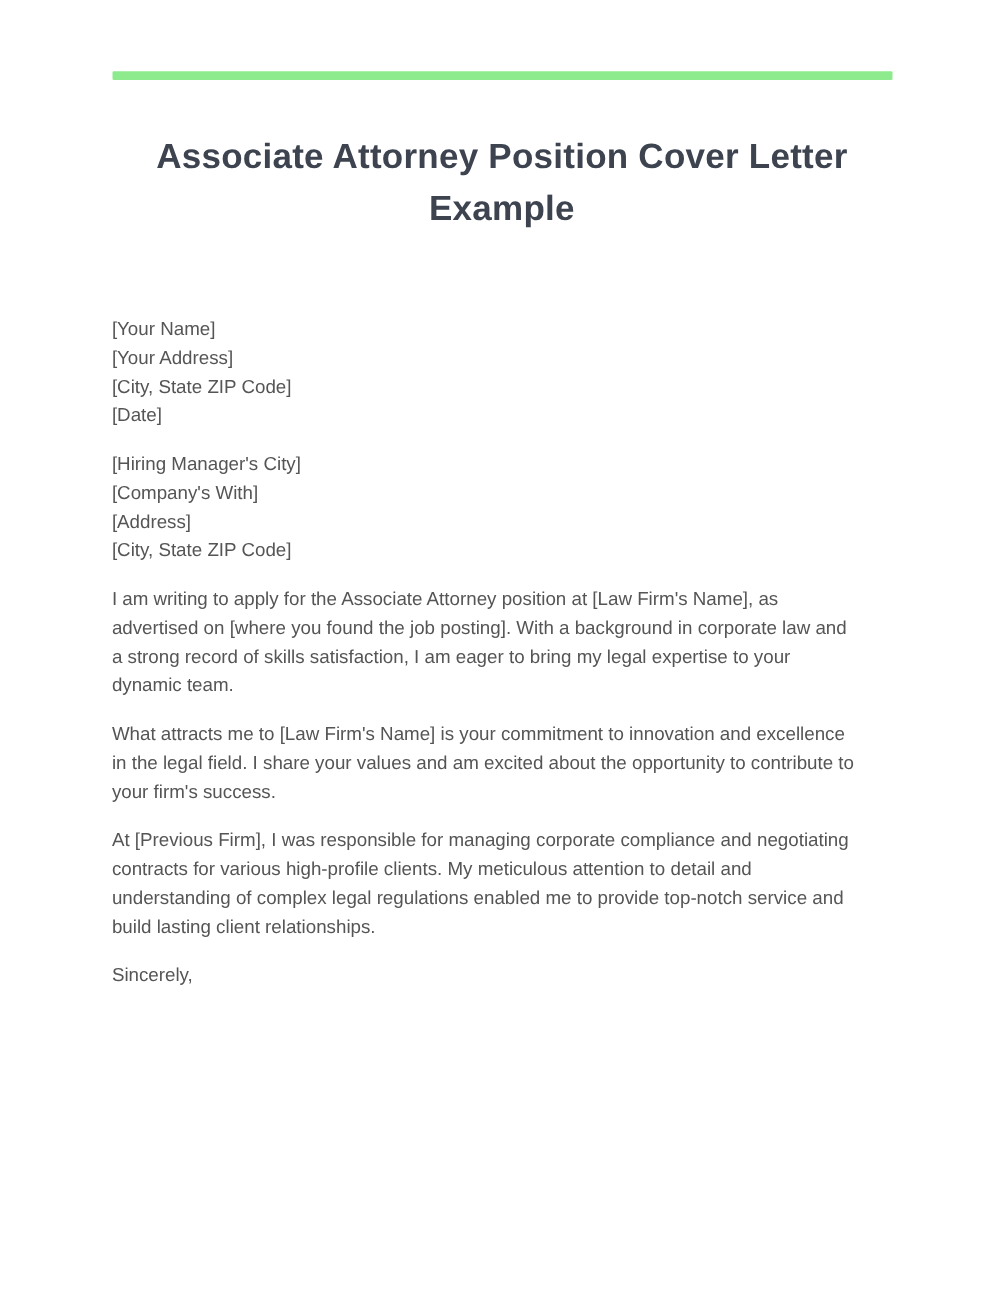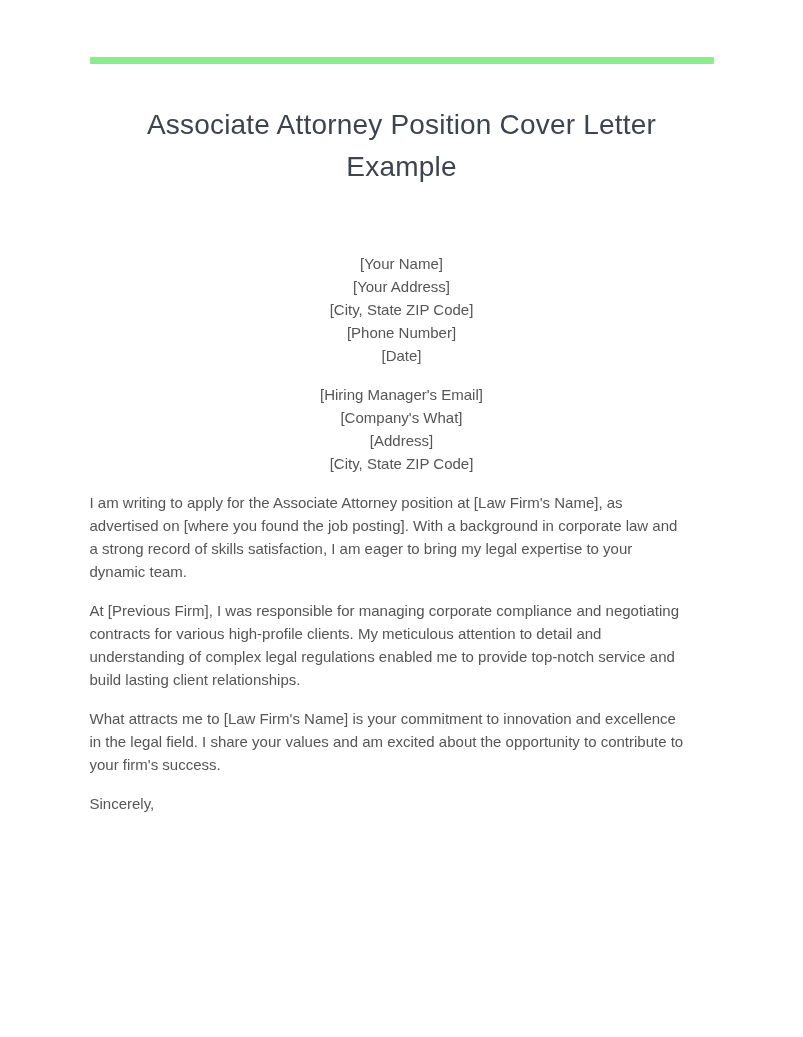--- a/index.html
+++ b/index.html
@@ -21,31 +21,30 @@
   }
   .accent-bar {
     width: 100%;
     height: 7px;
     border-radius: 1px;
   }
   .doc-title {
     margin: 40px auto 64px auto;
     font-size: 28px;
     line-height: 42px;
-    font-weight: 400;
+    font-weight: 700;
     text-align: center;
     letter-spacing: 0.2px;
   }
   .letter-body {
     font-size: 15px;
     line-height: 23px;
   }
   .addr-block {
     margin: 0 0 16px 0;
-    text-align: center;
   }
   .addr-line {
     display: block;
   }
   .para {
     margin: 0 0 16px 0;
     max-width: 600px;
   }
   .para:last-child {
     margin-bottom: 0;
@@ -59,37 +58,36 @@
   <div class="accent-bar" style="background: rgb(141, 235, 141);"></div>
 
   <h1 class="doc-title" style="color: rgb(61, 68, 80);">Associate Attorney Position Cover Letter Example</h1>
 
   <div class="letter-body" style="color: rgb(85, 85, 85);">
 
     <div class="addr-block">
       <span class="addr-line">[Your Name]</span>
       <span class="addr-line">[Your Address]</span>
       <span class="addr-line">[City, State ZIP Code]</span>
-      <span class="addr-line">[Phone Number]</span>
       <span class="addr-line">[Date]</span>
     </div>
 
     <div class="addr-block">
-      <span class="addr-line">[Hiring Manager's Email]</span>
-      <span class="addr-line">[Company's What]</span>
+      <span class="addr-line">[Hiring Manager's City]</span>
+      <span class="addr-line">[Company's With]</span>
       <span class="addr-line">[Address]</span>
       <span class="addr-line">[City, State ZIP Code]</span>
     </div>
 
 
     <p class="para">I am writing to apply for the Associate Attorney position at [Law Firm's Name], as advertised on [where you found the job posting]. With a background in corporate law and a strong record of skills satisfaction, I am eager to bring my legal expertise to your dynamic team.</p>
 
+    <p class="para">What attracts me to [Law Firm's Name] is your commitment to innovation and excellence in the legal field. I share your values and am excited about the opportunity to contribute to your firm's success.</p>
+
     <p class="para">At [Previous Firm], I was responsible for managing corporate compliance and negotiating contracts for various high-profile clients. My meticulous attention to detail and understanding of complex legal regulations enabled me to provide top-notch service and build lasting client relationships.</p>
-
-    <p class="para">What attracts me to [Law Firm's Name] is your commitment to innovation and excellence in the legal field. I share your values and am excited about the opportunity to contribute to your firm's success.</p>
 
 
     <p class="para">Sincerely,</p>
 
 
   </div>
 
 </div>
 
 </body></html>

